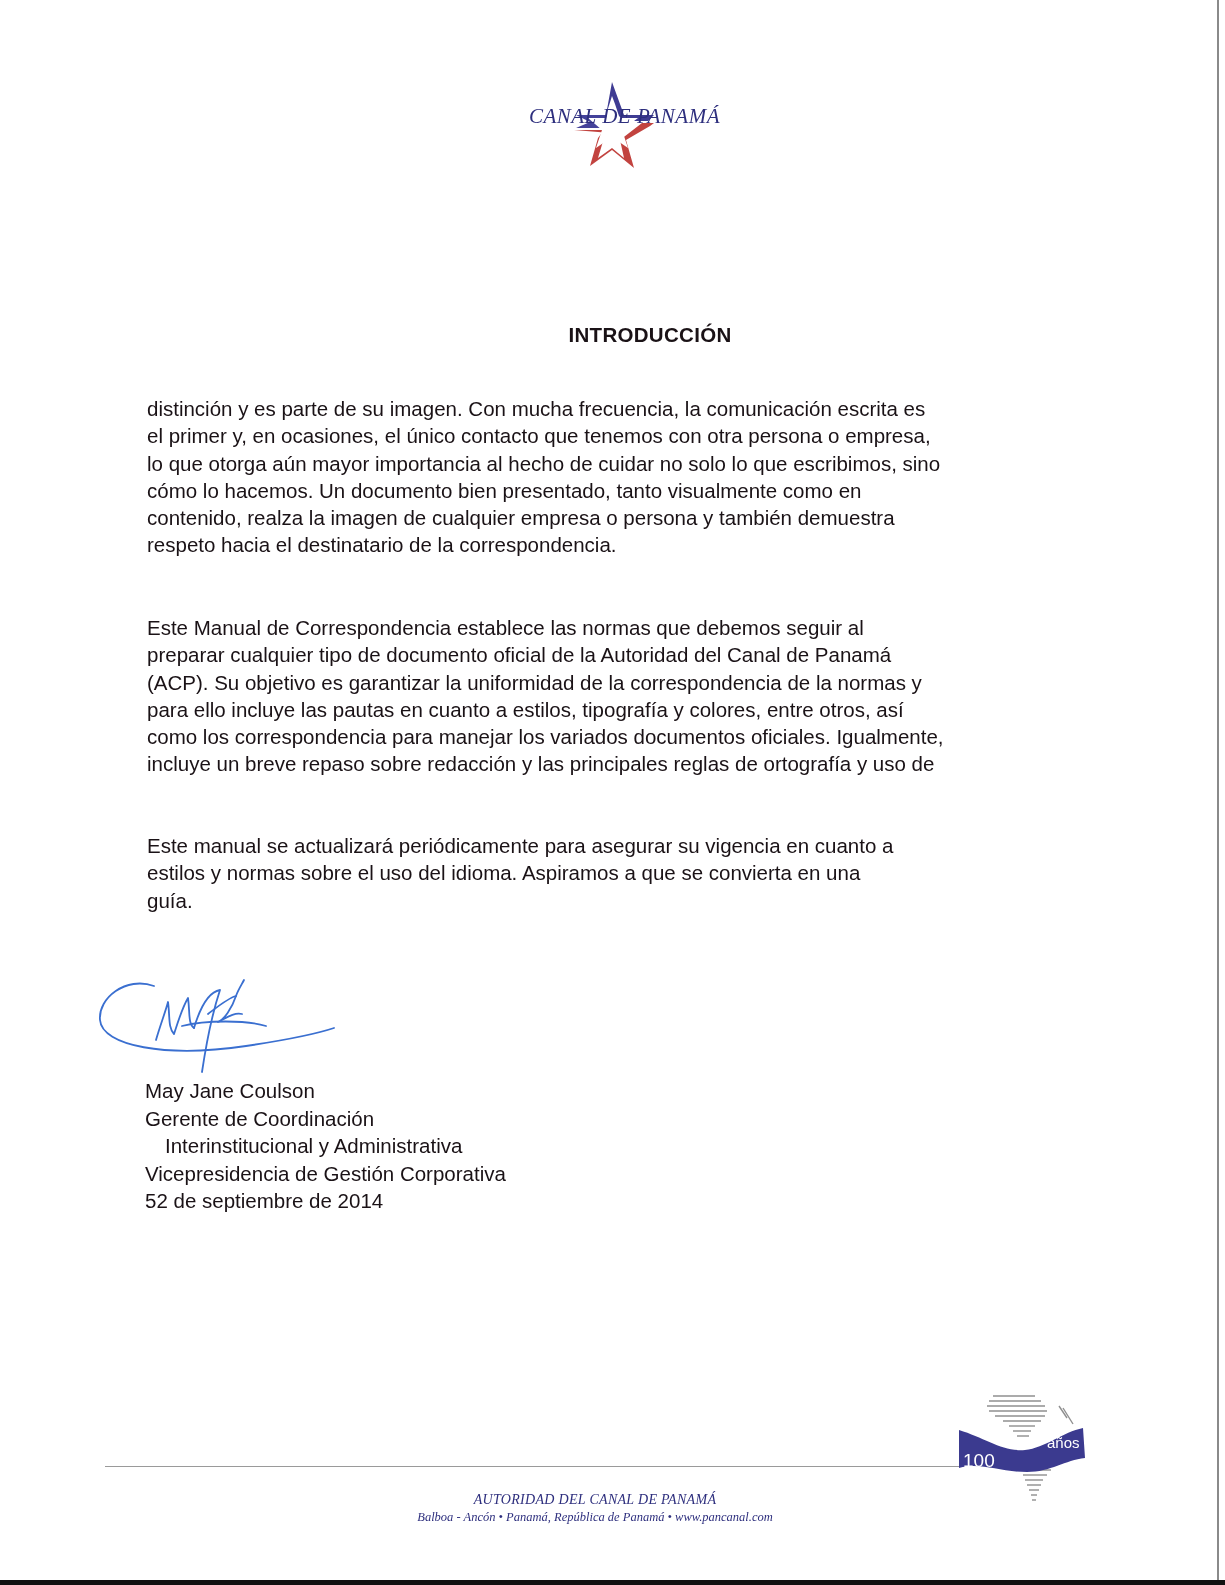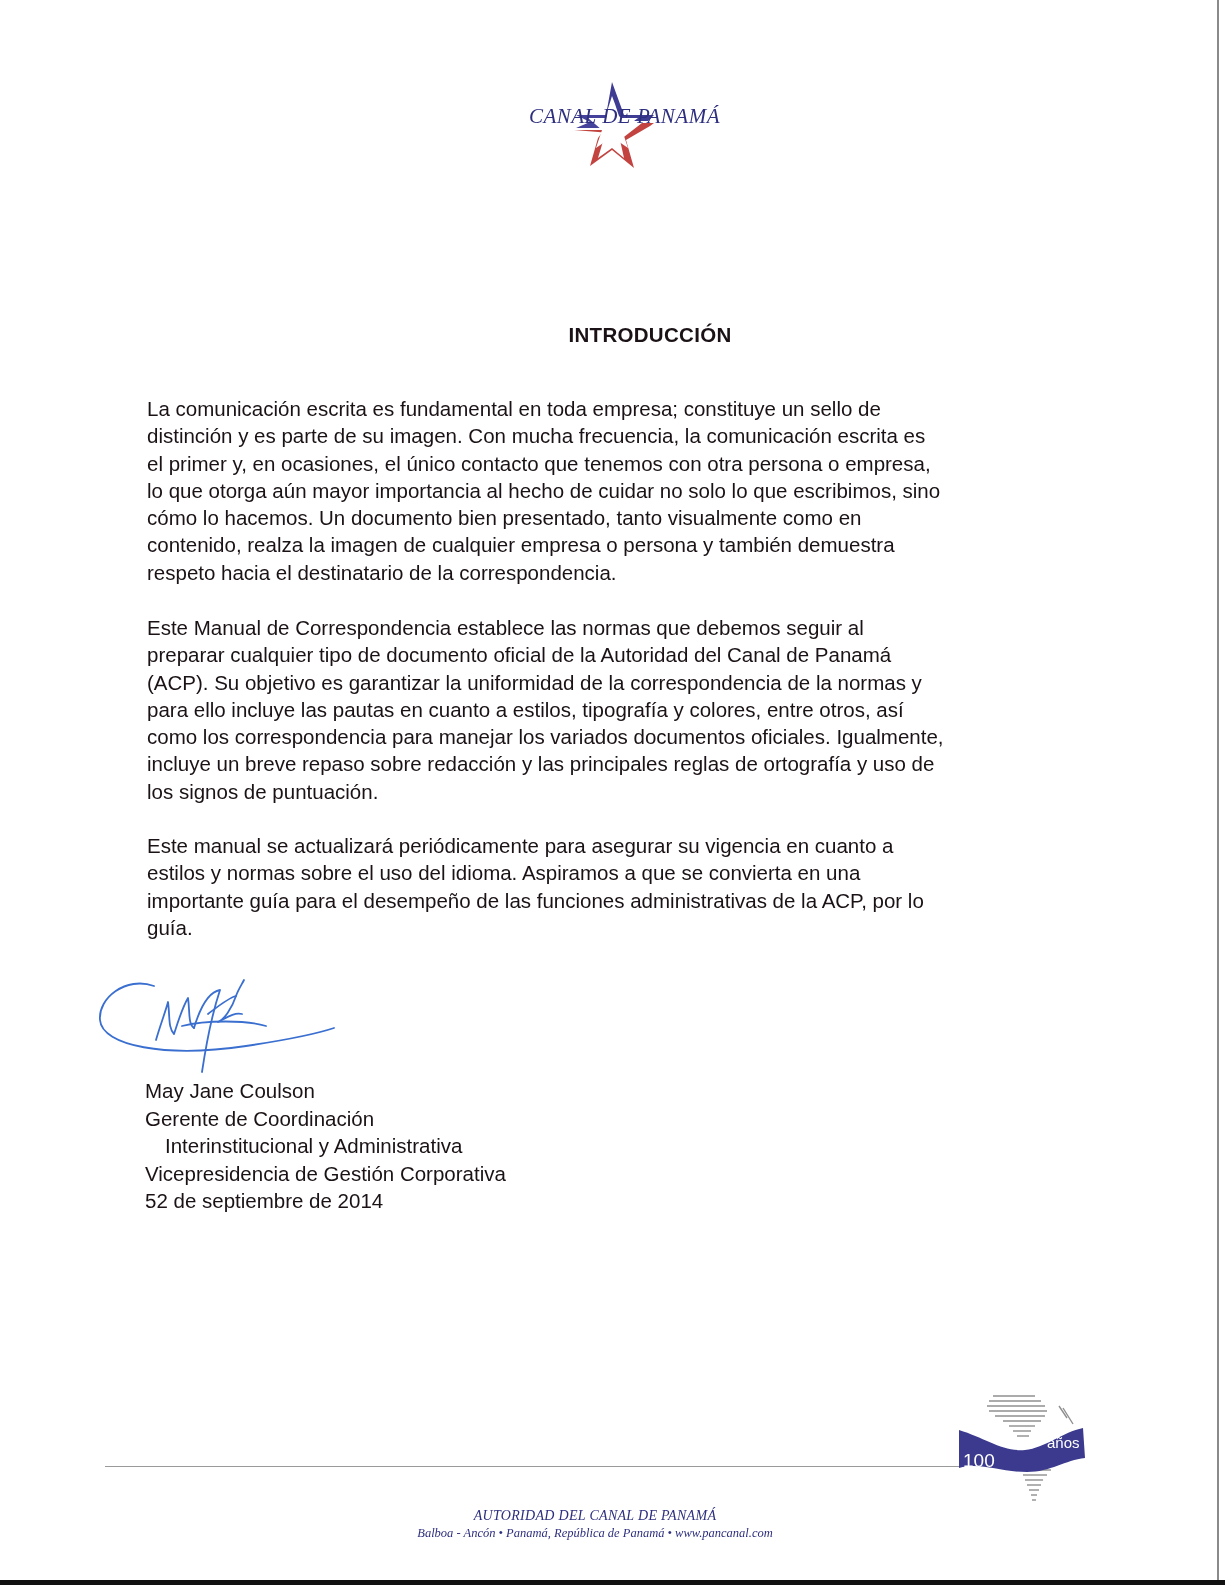--- a/index.html
+++ b/index.html
@@ -34,21 +34,21 @@
 
   .signature { position: absolute; left: 96px; top: 968px; }
 
   .signer { position: absolute; left: 145px; top: 1077px; font-size: 20.5px; line-height: 27.5px; }
   .signer .line { display: block; white-space: nowrap; }
   .signer .indent { padding-left: 20px; }
 
   .footer-rule { position: absolute; left: 105px; top: 1466px; width: 855px; height: 1px; background: #9a9a9a; }
   .footer {
     position: absolute; left: 0; width: 1190px; top: 1492px; text-align: center;
-    font-family: "Liberation Serif", serif; font-style: italic; color: #2e2f7e; margin-top: 16px;
+    font-family: "Liberation Serif", serif; font-style: italic; color: #2e2f7e;
   }
   .footer .org { font-size: 14px; letter-spacing: 0.3px; display: block; }
   .footer .addr { font-size: 12.5px; display: block; margin-top: 2px; }
 
   .centennial { position: absolute; left: 955px; top: 1388px; }
 </style>
 </head>
 <body>
 
 <div class="right-edge"></div>
@@ -66,45 +66,42 @@
 
     <path d="M44,22 L50,40 L70,40 L54,52 L60,70 L44,59 L28,70 L34,52 L20,40 L38,40 Z" fill="#ffffff"></path>
   </svg>
 </div>
 <div class="logo-text">CANAL DE PANAMÁ</div>
 
 <div class="title">INTRODUCCIÓN</div>
 
 <div class="body-text" id="p1">
   <p class="para">
-    <span class="line">La comunicación escrita es fundamental en toda empresa; constituye un sello de</span>
     <span class="line">distinción y es parte de su imagen. Con mucha frecuencia, la comunicación escrita es</span>
     <span class="line">el primer y, en ocasiones, el único contacto que tenemos con otra persona o empresa,</span>
     <span class="line">lo que otorga aún mayor importancia al hecho de cuidar no solo lo que escribimos, sino</span>
     <span class="line">cómo lo hacemos. Un documento bien presentado, tanto visualmente como en</span>
     <span class="line">contenido, realza la imagen de cualquier empresa o persona y también demuestra</span>
     <span class="line">respeto hacia el destinatario de la correspondencia.</span>
   </p>
 </div>
 <div class="body-text" id="p2">
   <p class="para">
     <span class="line">Este Manual de Correspondencia establece las normas que debemos seguir al</span>
     <span class="line">preparar cualquier tipo de documento oficial de la Autoridad del Canal de Panamá</span>
     <span class="line">(ACP). Su objetivo es garantizar la uniformidad de la correspondencia de la normas y</span>
     <span class="line">para ello incluye las pautas en cuanto a estilos, tipografía y colores, entre otros, así</span>
     <span class="line">como los correspondencia para manejar los variados documentos oficiales. Igualmente,</span>
     <span class="line">incluye un breve repaso sobre redacción y las principales reglas de ortografía y uso de</span>
-    <span class="line">los signos de puntuación.</span>
   </p>
 </div>
 <div class="body-text" id="p3">
   <p class="para">
     <span class="line">Este manual se actualizará periódicamente para asegurar su vigencia en cuanto a</span>
     <span class="line">estilos y normas sobre el uso del idioma. Aspiramos a que se convierta en una</span>
-    <span class="line">importante guía para el desempeño de las funciones administrativas de la ACP, por lo</span>
     <span class="line">guía.</span>
   </p>
 </div>
 
 <div class="signature">
   <svg width="250" height="110" viewBox="0 0 250 110">
     <g fill="none" stroke="#3a6fd0" stroke-width="1.8" stroke-linecap="round" stroke-linejoin="round">
       <path d="M58,18 C30,8 2,30 4,52 C6,78 70,90 150,78 C190,72 220,66 238,60"></path>
       <path d="M60,72 C64,58 70,42 72,34 C74,48 72,60 78,66 C82,54 86,40 92,30 C94,44 92,56 98,60"></path>
       <path d="M98,60 C104,40 112,24 124,22 C118,40 112,64 106,104"></path>

